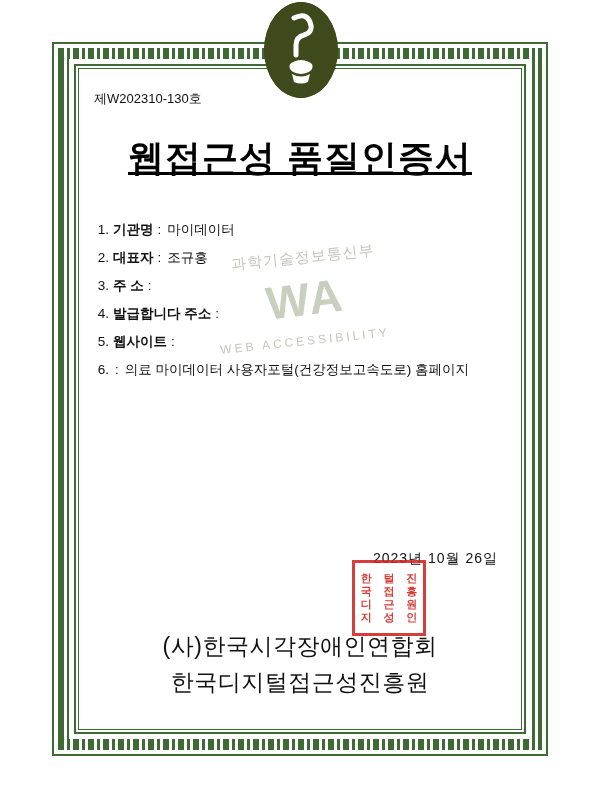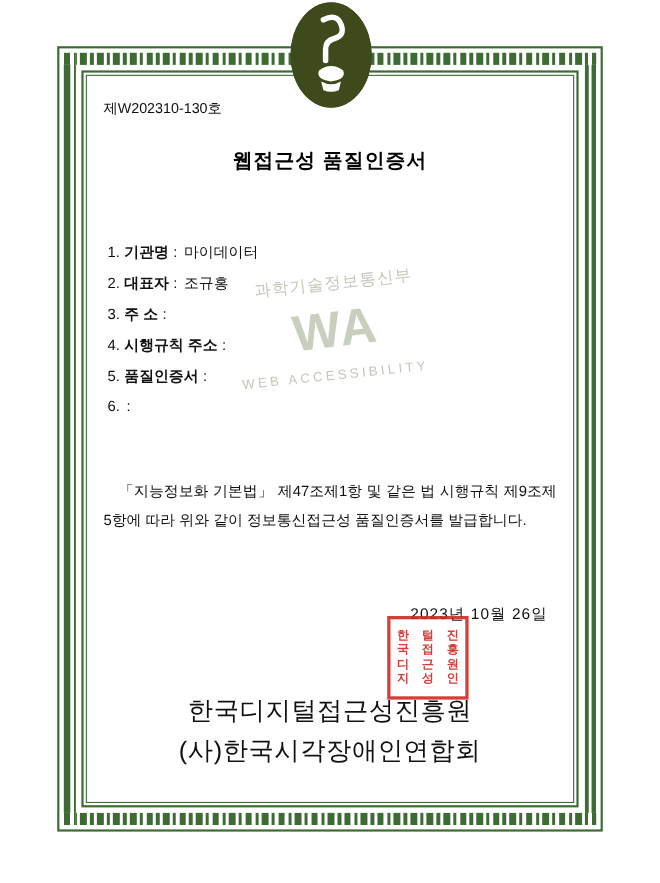--- a/index.html
+++ b/index.html
@@ -150,24 +150,25 @@
     top: 22px;
     font-size: 13px;
     color: #111;
   }
   .doc-title {
     position: absolute;
     left: 0;
     top: 66px;
     width: 444px;
     text-align: center;
-    font-size: 18px;
+    font-size: 36px;
     font-weight: bold;
     letter-spacing: 1px;
     color: #000;
+    text-decoration: underline;
   }
 
   .fields {
     position: absolute;
     left: 14px;
     top: 148px;
     width: 420px;
   }
   .field-row {
     display: flex;
@@ -296,44 +297,44 @@
       </div>
 
       <div class="field-row">
         <span class="field-num">3.</span>
         <span class="field-label">주   소</span>
         <span class="field-colon">:</span>
       </div>
 
       <div class="field-row">
         <span class="field-num">4.</span>
-        <span class="field-label">시행규칙 주소</span>
+        <span class="field-label">발급합니다 주소</span>
         <span class="field-colon">:</span>
       </div>
 
       <div class="field-row">
         <span class="field-num">5.</span>
-        <span class="field-label">품질인증서</span>
+        <span class="field-label">웹사이트</span>
         <span class="field-colon">:</span>
       </div>
 
       <div class="field-row">
         <span class="field-num">6.</span>
         <span class="field-colon">:</span>
-      </div>
-
-    </div>
-
-    <div class="body-para">「지능정보화 기본법」 제47조제1항 및 같은 법 시행규칙 제9조제5항에 따라 위와 같이 정보통신접근성 품질인증서를 발급합니다.</div>
+        <span class="field-value">의료 마이데이터 사용자포털(건강정보고속도로) 홈페이지</span>
+      </div>
+
+    </div>
+
 
     <div class="date-line">2023년  10월  26일</div>
 
     <div class="issuers">
+      <div class="issuer">(사)한국시각장애인연합회</div>
       <div class="issuer">한국디지털접근성진흥원</div>
-      <div class="issuer">(사)한국시각장애인연합회</div>
     </div>
 
   </div>
 
   <div class="seal">
     <div class="seal-col">
       <span>한</span>
       <span>국</span>
       <span>디</span>
       <span>지</span>

